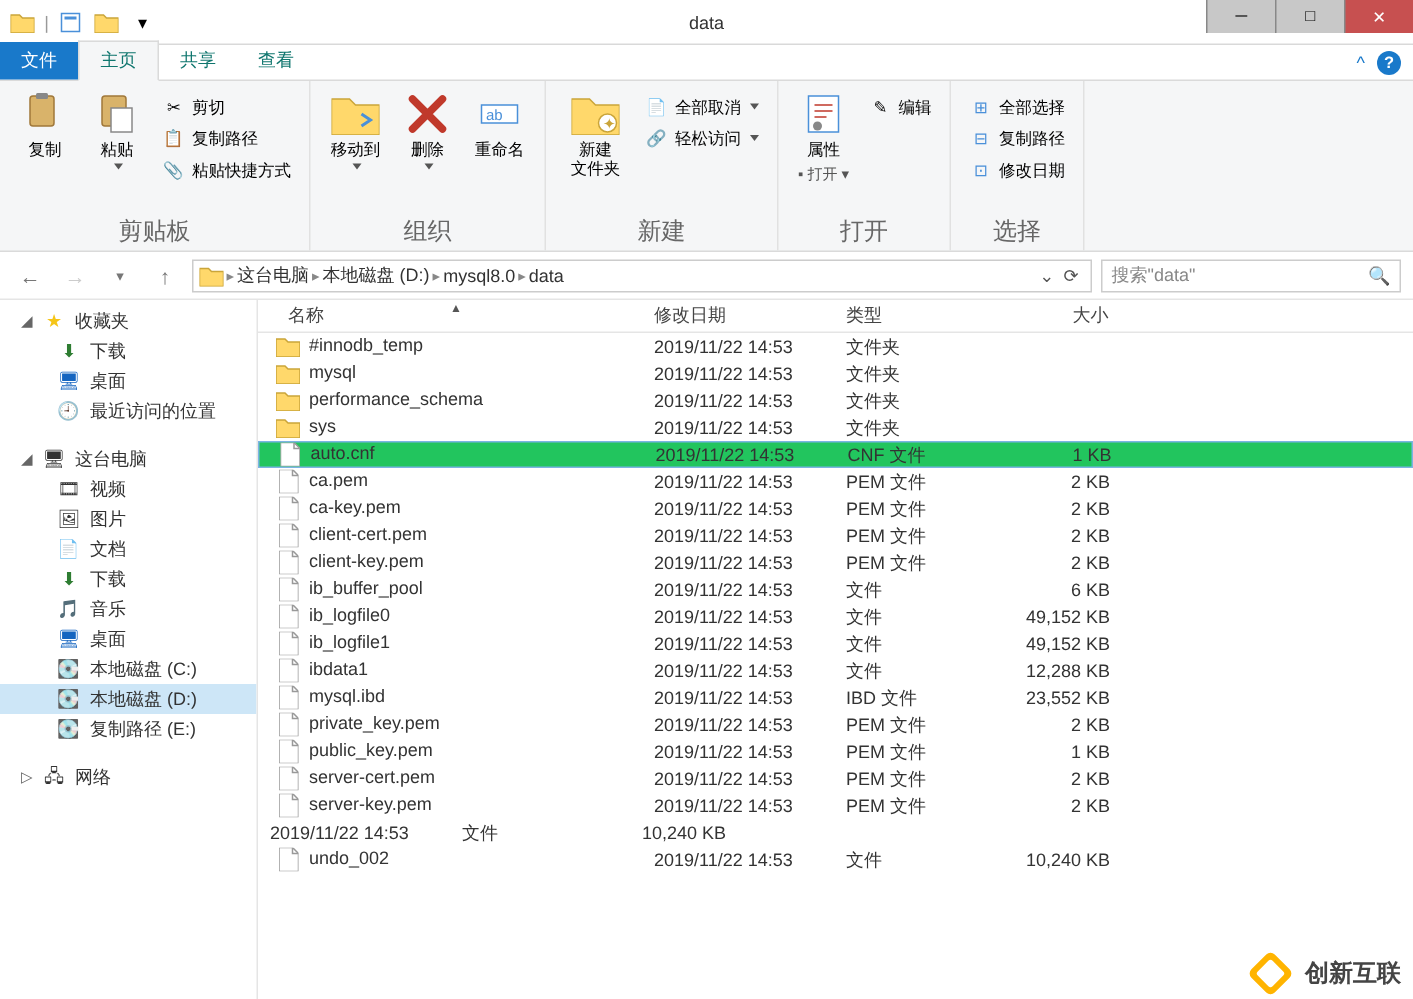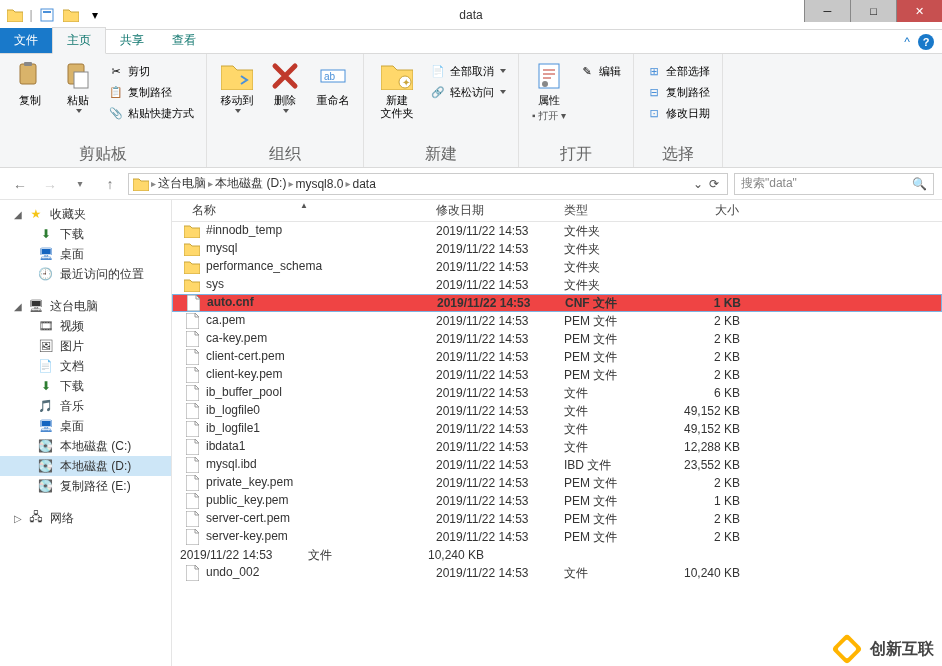--- a/index.html
+++ b/index.html
@@ -58,21 +58,21 @@
 .content { flex: 1; overflow-y: auto; }
 .col-headers { display: flex; align-items: center; height: 22px; border-bottom: 1px solid #e5e5e5; font-size: 12px; color: #444; position: sticky; top: 0; background: #fff; }
 .col-headers > div { padding-left: 8px; border-right: 1px solid transparent; }
 .col-name { width: 256px; padding-left: 20px !important; position: relative; }
 .col-name .caret-up { position: absolute; left: 128px; top: -1px; font-size: 8px; color: #555; }
 .col-mod { width: 128px; }
 .col-type { width: 116px; }
 .col-size { width: 80px; text-align: right; padding-right: 12px; }
 
 .row { display: flex; align-items: center; height: 18px; font-size: 12px; color: #333; }
-.row.sel { background: #ef4444; border: 1px solid #7bb4e3; height: 18px; font-weight: bold; }
+.row.sel { background: #22c55e; border: 1px solid #7bb4e3; height: 18px; }
 .row > div { padding-left: 8px; overflow: hidden; white-space: nowrap; }
 .row .c-name { width: 256px; display: flex; align-items: flex-start; gap: 6px; padding-left: 12px; }
 .row .c-mod { width: 128px; }
 .row .c-type { width: 116px; }
 .row .c-size { width: 80px; text-align: right; padding-right: 12px; }
 .row .ficon { width: 16px; height: 16px; display: flex; align-items: center; justify-content: center; }
 
 
 .watermark { position: absolute; right: 8px; bottom: 6px; font-size: 16px; font-weight: bold; color: #444; display: flex; align-items: center; gap: 12px; }
 .watermark .logo { width: 22px; height: 22px; background: #ffb400; border-radius: 4px; transform: rotate(45deg); position: relative; }

